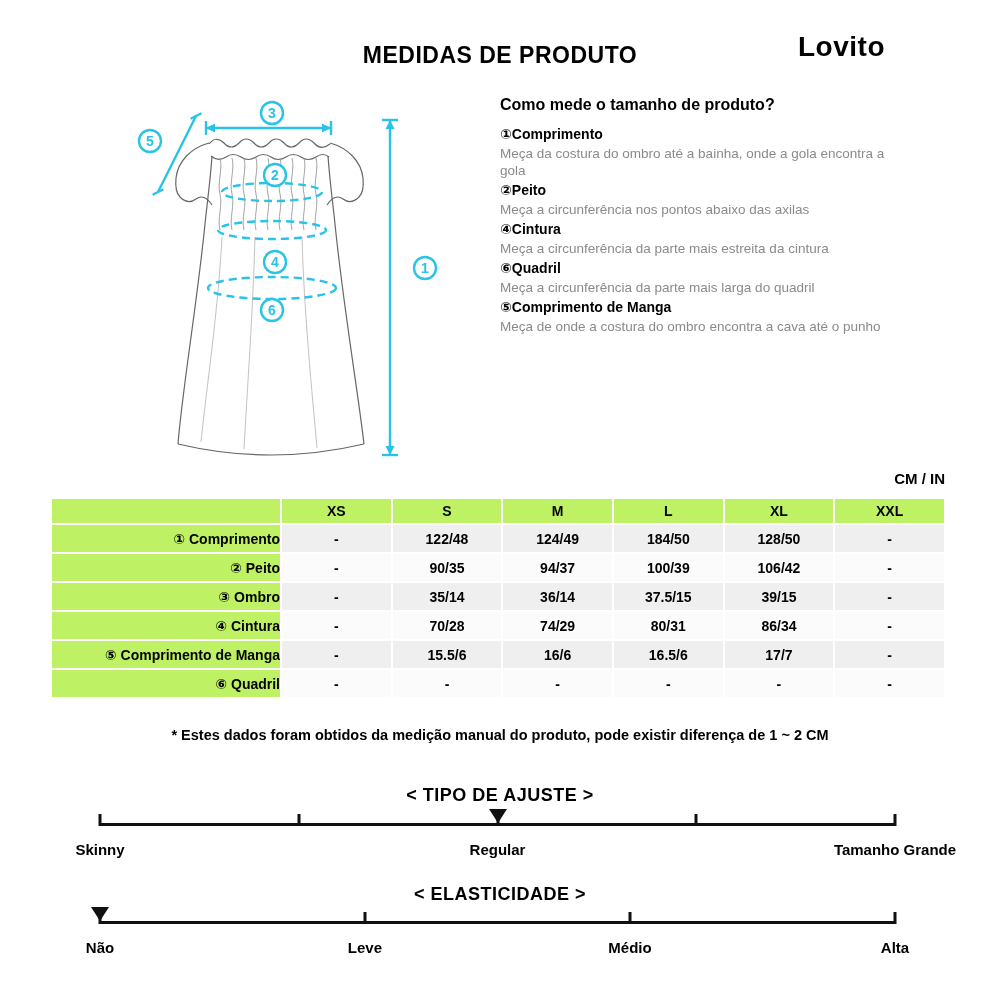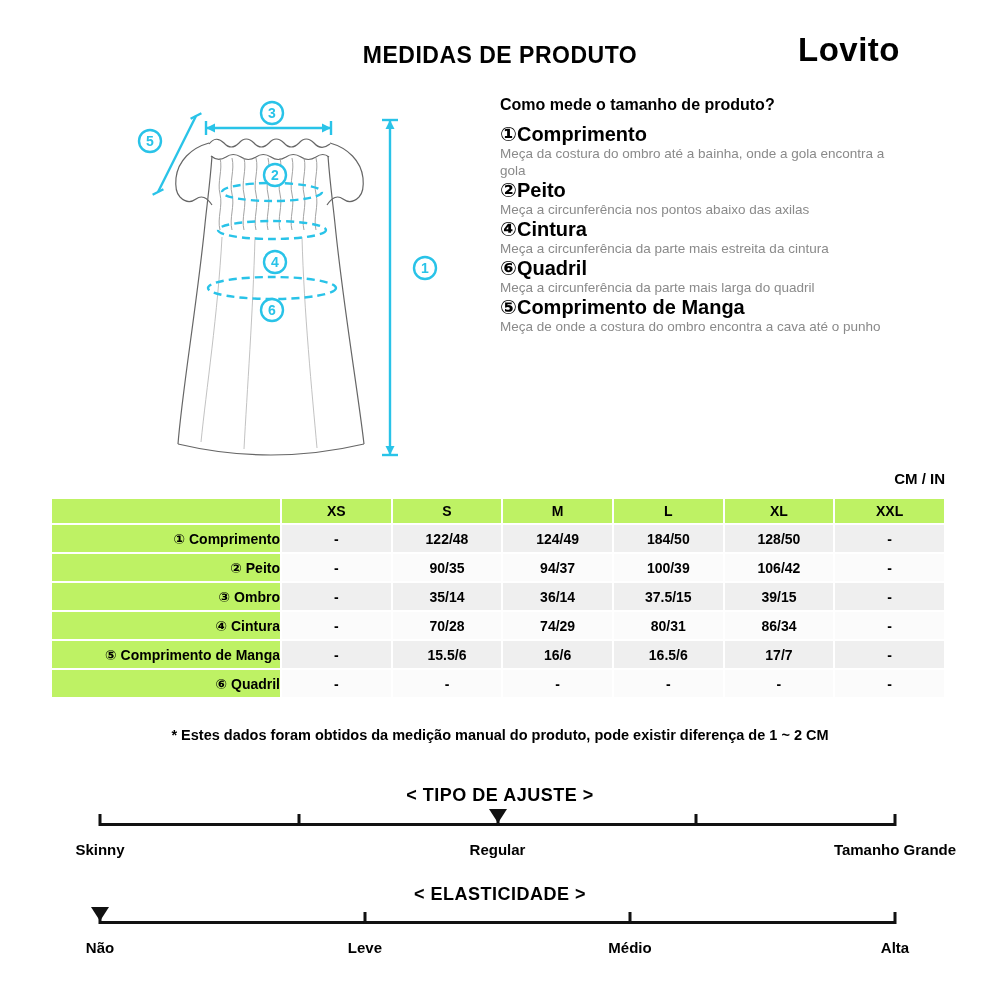--- a/index.html
+++ b/index.html
@@ -2,27 +2,27 @@
 <html><head>
 <meta charset="utf-8">
 <style>
   html,body { margin:0; padding:0; background:#fff; }
   .page {
     position:relative; width:1000px; height:1000px; background:#fff;
     font-family:"Liberation Sans","DejaVu Sans",sans-serif; color:#000; overflow:hidden;
   }
   .title { position:absolute; top:42px; left:0; width:100%; text-align:center;
            font-size:23px; font-weight:bold; letter-spacing:.5px; }
-  .brand { position:absolute; top:31px; left:798px; font-size:33px; font-weight:800; letter-spacing:.5px; }
+  .brand { position:absolute; top:31px; left:798px; font-size:28px; font-weight:800; letter-spacing:.5px; }
 
   .diagram { position:absolute; left:110px; top:92px; }
 
   .guide { position:absolute; left:500px; top:96px; width:440px; }
   .guide-heading { font-size:16px; font-weight:bold; margin-bottom:9px; }
-  .guide-label { font-size:20px; font-weight:bold; line-height:22px; }
+  .guide-label { font-size:14px; font-weight:bold; line-height:22px; }
   .guide-desc { font-size:13.5px; color:#8a8a8a; line-height:17px; max-width:385px; }
 
   .units { position:absolute; top:470px; right:55px; font-size:15px; font-weight:bold; }
 
   .size-table { position:absolute; left:50px; top:497px; width:896px;
                 border-collapse:collapse; table-layout:fixed; }
   .size-table th, .size-table td { border:2px solid #fff; font-size:14px; font-weight:bold;
                 text-align:center; padding:0; overflow:hidden; white-space:nowrap; }
   .size-table thead th { background:#bef264; height:24px; }
   .size-table td { height:27px; background:#fbfbfb; }

